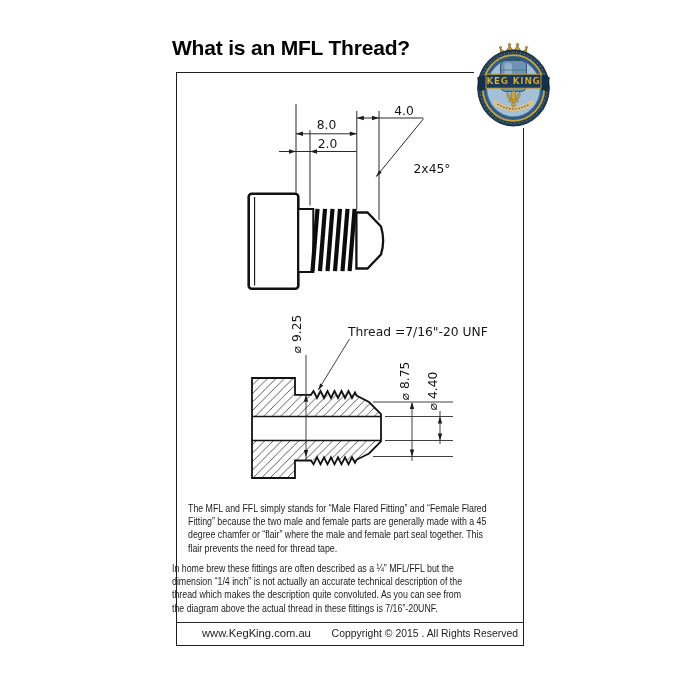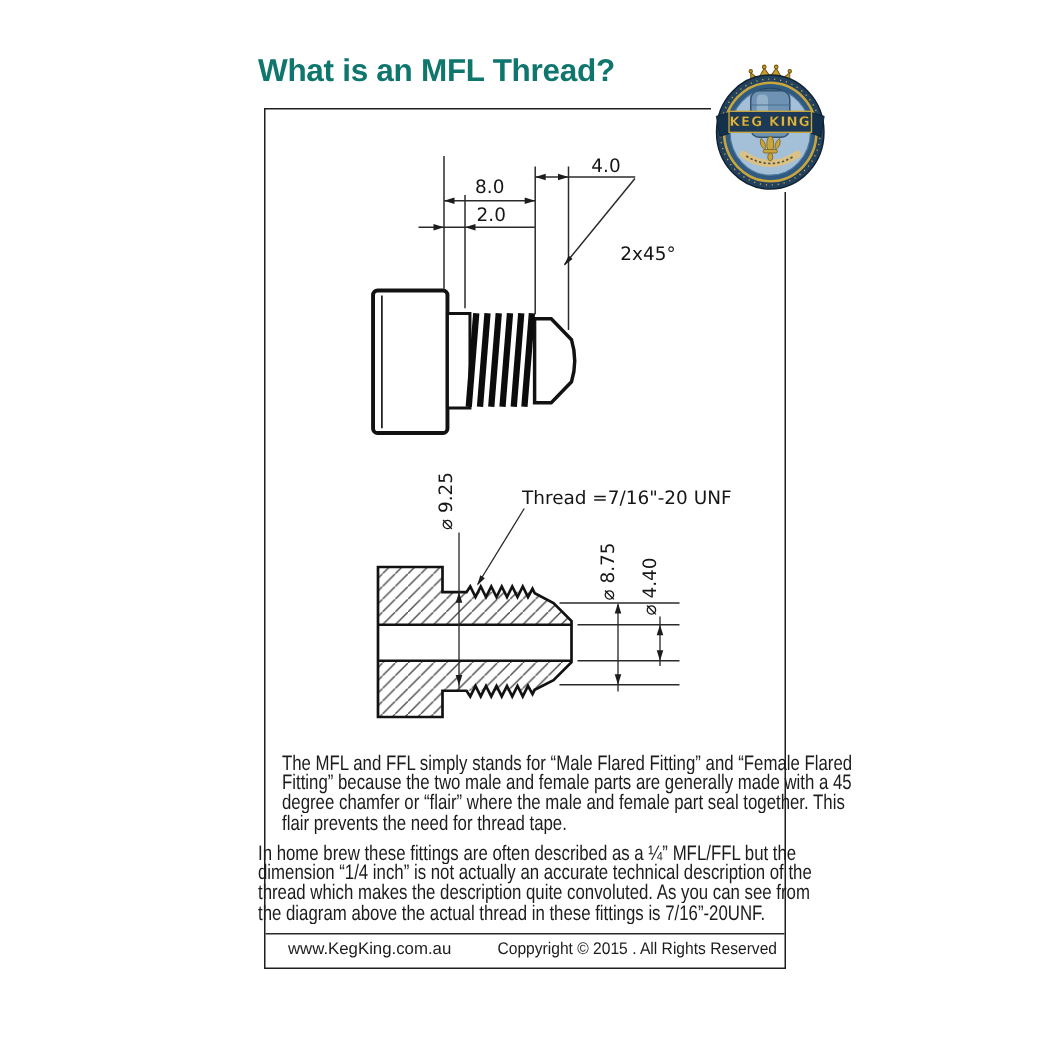--- a/index.html
+++ b/index.html
@@ -1,28 +1,28 @@
 <!DOCTYPE html>
 <html><head>
 <meta charset="utf-8">
 <style>
   html,body{margin:0;padding:0;background:#fff;}
   #canvas{position:relative;width:700px;height:700px;background:#ffffff;
           font-family:"Liberation Sans",sans-serif;color:#1a1a1a;overflow:hidden;}
   .abs{position:absolute;}
-  .title{left:172px;top:36px;font-size:21px;font-weight:600;letter-spacing:-0.2px;color:#0f766e;}
+  .title{left:172px;top:36px;font-size:21px;font-weight:600;letter-spacing:-0.2px;color:#000000;}
   .doc-box{left:176px;top:72px;width:348px;height:574px;border:1.6px solid #1f1f1f;box-sizing:border-box;}
   .drawing-svg{left:176px;top:74px;}
-  .bodytext{font-size:14px;line-height:13.2px;color:#1c1c1c;white-space:nowrap;}
+  .bodytext{font-size:11px;line-height:13.2px;color:#1c1c1c;white-space:nowrap;}
   .bodytext .ln{transform:scaleX(0.8);transform-origin:left top;}
   .para1{left:188px;top:502px;}
   .para2{left:172px;top:562px;}
   .sep{left:177px;top:621.5px;width:346px;height:1.3px;background:#2a2a2a;}
   .foot{top:626.5px;font-size:11.2px;color:#1c1c1c;}
-  .foot-left{left:192px;}
+  .foot-left{left:202px;}
   .foot-right{left:280px;width:238px;text-align:right;transform:scaleX(0.93);transform-origin:right top;}
   .logo{left:474px;top:40px;z-index:5;}
   svg text{font-family:"DejaVu Sans",sans-serif;}
 </style>
 </head>
 <body>
 
 <div id="canvas">
 
   <div class="abs title">What is an MFL Thread?</div>

